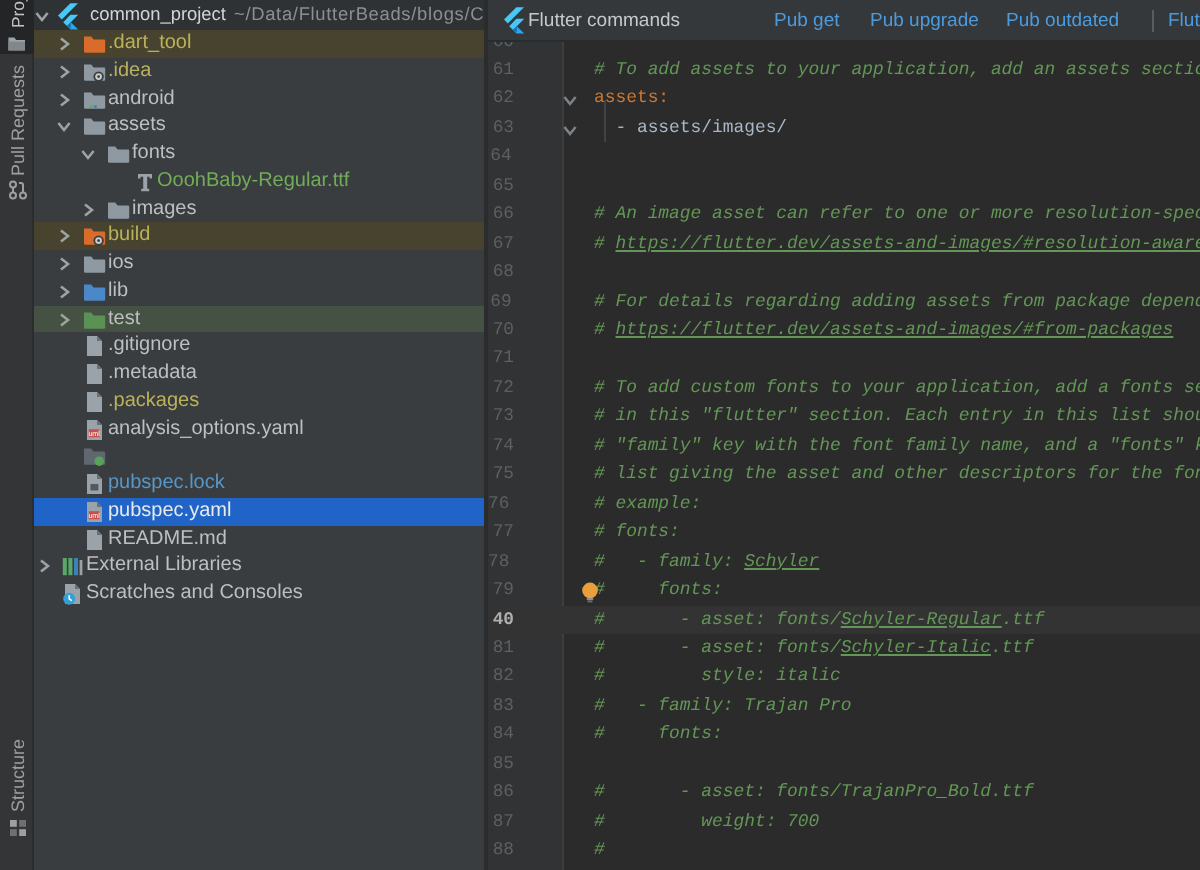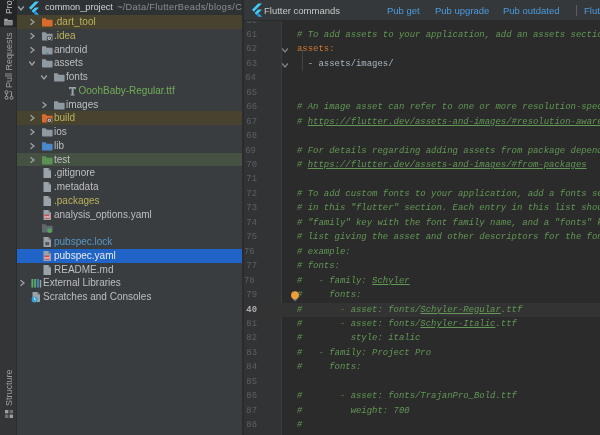--- a/index.html
+++ b/index.html
@@ -321,21 +321,21 @@
 <div style="position:absolute;left:53px;top:201.38px;height:14.45px;line-height:14.45px;white-space:pre"><span style="color:#629755"># in this "flutter" section. Each entry in this list should have a</span></div>
 <div style="position:absolute;left:53px;top:215.83px;height:14.45px;line-height:14.45px;white-space:pre"><span style="color:#629755"># "family" key with the font family name, and a "fonts" key with a</span></div>
 <div style="position:absolute;left:53px;top:230.28px;height:14.45px;line-height:14.45px;white-space:pre"><span style="color:#629755"># list giving the asset and other descriptors for the font. For</span></div>
 <div style="position:absolute;left:53px;top:244.73px;height:14.45px;line-height:14.45px;white-space:pre"><span style="color:#629755"># example:</span></div>
 <div style="position:absolute;left:53px;top:259.18px;height:14.45px;line-height:14.45px;white-space:pre"><span style="color:#629755"># fonts:</span></div>
 <div style="position:absolute;left:53px;top:273.63px;height:14.45px;line-height:14.45px;white-space:pre"><span style="color:#629755">#   - family: <span style="text-decoration:underline">Schyler</span></span></div>
 <div style="position:absolute;left:53px;top:288.08px;height:14.45px;line-height:14.45px;white-space:pre"><span style="color:#629755">#     fonts:</span></div>
 <div style="position:absolute;left:53px;top:302.53px;height:14.45px;line-height:14.45px;white-space:pre"><span style="color:#629755">#       - asset: fonts/<span style="text-decoration:underline">Schyler-Regular</span>.ttf</span></div>
 <div style="position:absolute;left:53px;top:316.98px;height:14.45px;line-height:14.45px;white-space:pre"><span style="color:#629755">#       - asset: fonts/<span style="text-decoration:underline">Schyler-Italic</span>.ttf</span></div>
 <div style="position:absolute;left:53px;top:331.43px;height:14.45px;line-height:14.45px;white-space:pre"><span style="color:#629755">#         style: italic</span></div>
-<div style="position:absolute;left:53px;top:345.88px;height:14.45px;line-height:14.45px;white-space:pre"><span style="color:#629755">#   - family: Project Pro</span></div>
+<div style="position:absolute;left:53px;top:345.88px;height:14.45px;line-height:14.45px;white-space:pre"><span style="color:#629755">#   - family: Trajan Pro</span></div>
 <div style="position:absolute;left:53px;top:360.33px;height:14.45px;line-height:14.45px;white-space:pre"><span style="color:#629755">#     fonts:</span></div>
 <div style="position:absolute;left:53px;top:389.23px;height:14.45px;line-height:14.45px;white-space:pre"><span style="color:#629755">#       - asset: fonts/TrajanPro_Bold.ttf</span></div>
 <div style="position:absolute;left:53px;top:403.68px;height:14.45px;line-height:14.45px;white-space:pre"><span style="color:#629755">#         weight: 700</span></div>
 <div style="position:absolute;left:53px;top:418.13px;height:14.45px;line-height:14.45px;white-space:pre"><span style="color:#629755">#</span></div>
   </div>
 
   <div class="abs" style="left:302px;top:50px;width:1px;height:21px;background:#3F4246"></div>
 
   <div class="abs" style="left:281px;top:46.43px;width:7px;height:7px">
       <svg width="8" height="8" viewBox="0 0 8 8">

